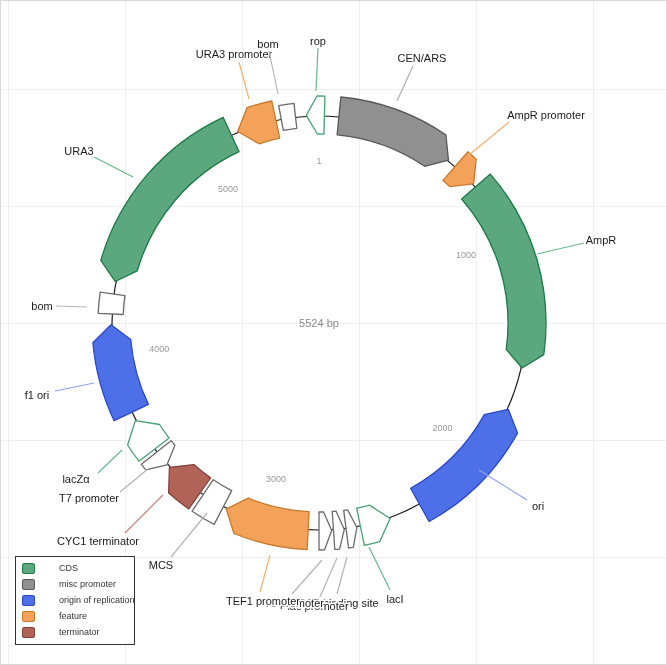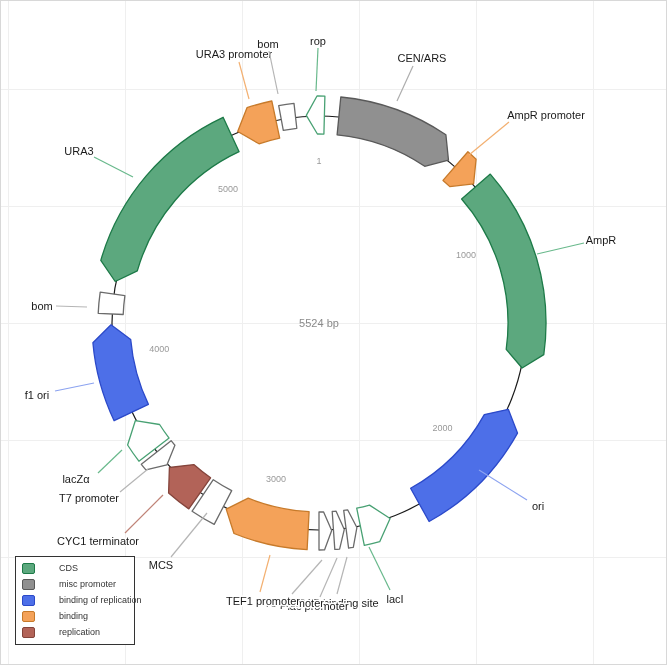--- a/index.html
+++ b/index.html
@@ -120,24 +120,24 @@
       <div class="legend-row">
         <span class="legend-swatch" style="background: rgb(92, 168, 126); border-color: rgb(29, 122, 72);"></span>
         <span class="legend-label">CDS</span>
       </div>
       <div class="legend-row">
         <span class="legend-swatch" style="background: rgb(144, 144, 144); border-color: rgb(89, 89, 89);"></span>
         <span class="legend-label">misc promoter</span>
       </div>
       <div class="legend-row">
         <span class="legend-swatch" style="background: rgb(77, 111, 232); border-color: rgb(43, 73, 201);"></span>
-        <span class="legend-label">binding of replication</span>
+        <span class="legend-label">origin of replication</span>
       </div>
       <div class="legend-row">
         <span class="legend-swatch" style="background: rgb(244, 162, 89); border-color: rgb(199, 122, 42);"></span>
-        <span class="legend-label">binding</span>
+        <span class="legend-label">feature</span>
       </div>
       <div class="legend-row">
         <span class="legend-swatch" style="background: rgb(178, 99, 88); border-color: rgb(132, 68, 59);"></span>
-        <span class="legend-label">replication</span>
+        <span class="legend-label">terminator</span>
       </div>
     </div>
 </div>
 
 </body></html>

